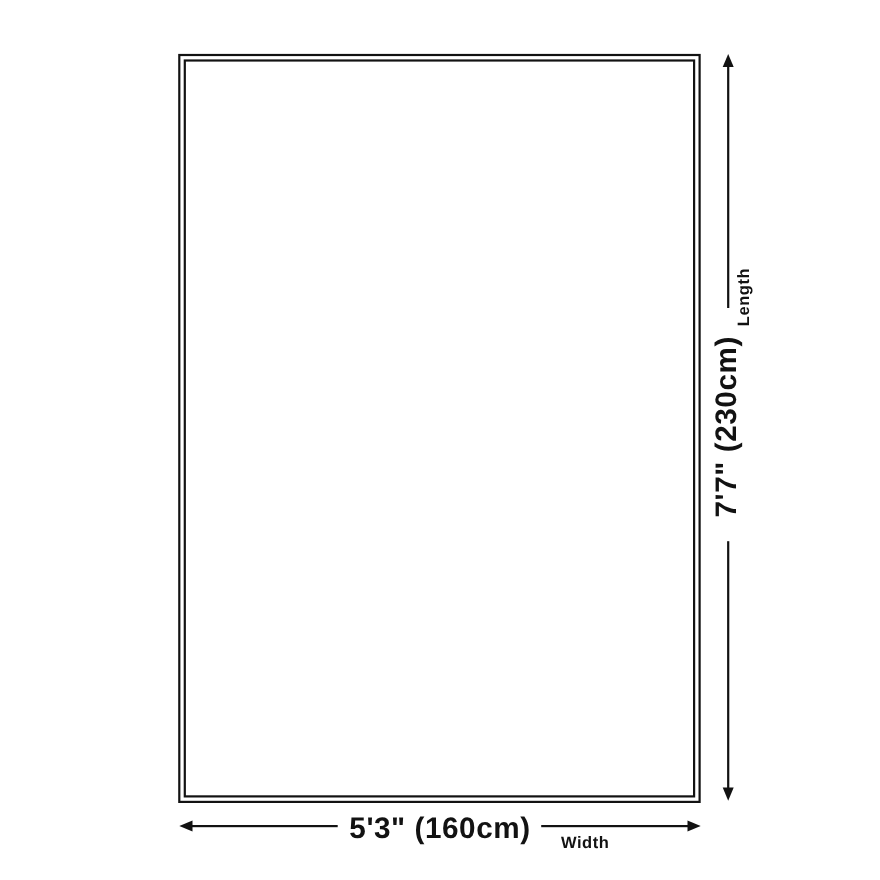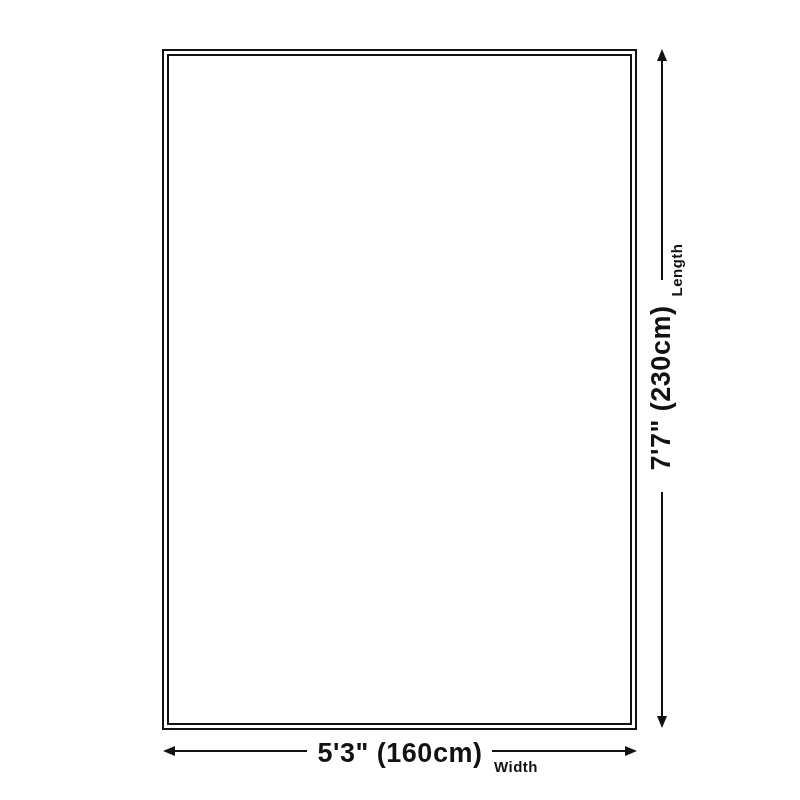--- a/index.html
+++ b/index.html
@@ -83,21 +83,21 @@
     font-size: 15px;
     font-weight: bold;
     letter-spacing: 0.5px;
   }
   .center-h { transform: translate(-50%, -50%); }
   .center-v { transform: translate(-50%, -50%) rotate(-90deg); }
 
   .length-value-label { left: 661px; top: 388px; }
   .length-axis-label  { left: 676px; top: 270px; }
   .width-value-label  { left: 400px; top: 753px; }
-  .width-axis-label   { left: 516px; top: 766px; }
+  .width-axis-label   { left: 532px; top: 766px; }
 </style>
 </head>
 <body>
 
 <div class="stage">
 
   <div class="rug-outer">
     <div class="rug-inner"></div>
   </div>
 

